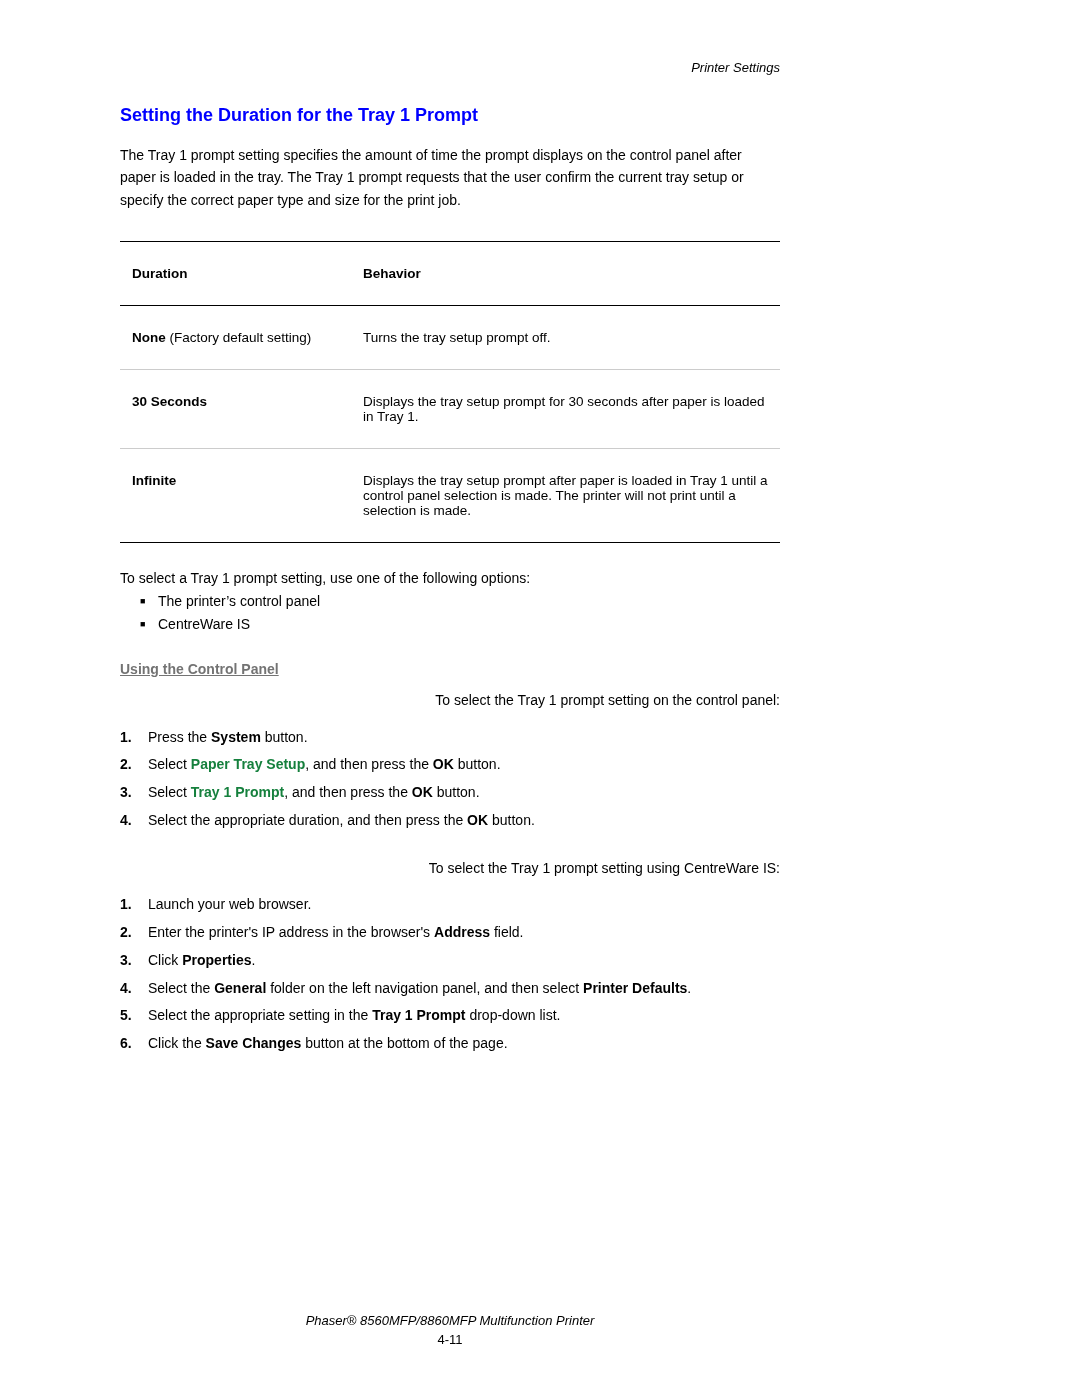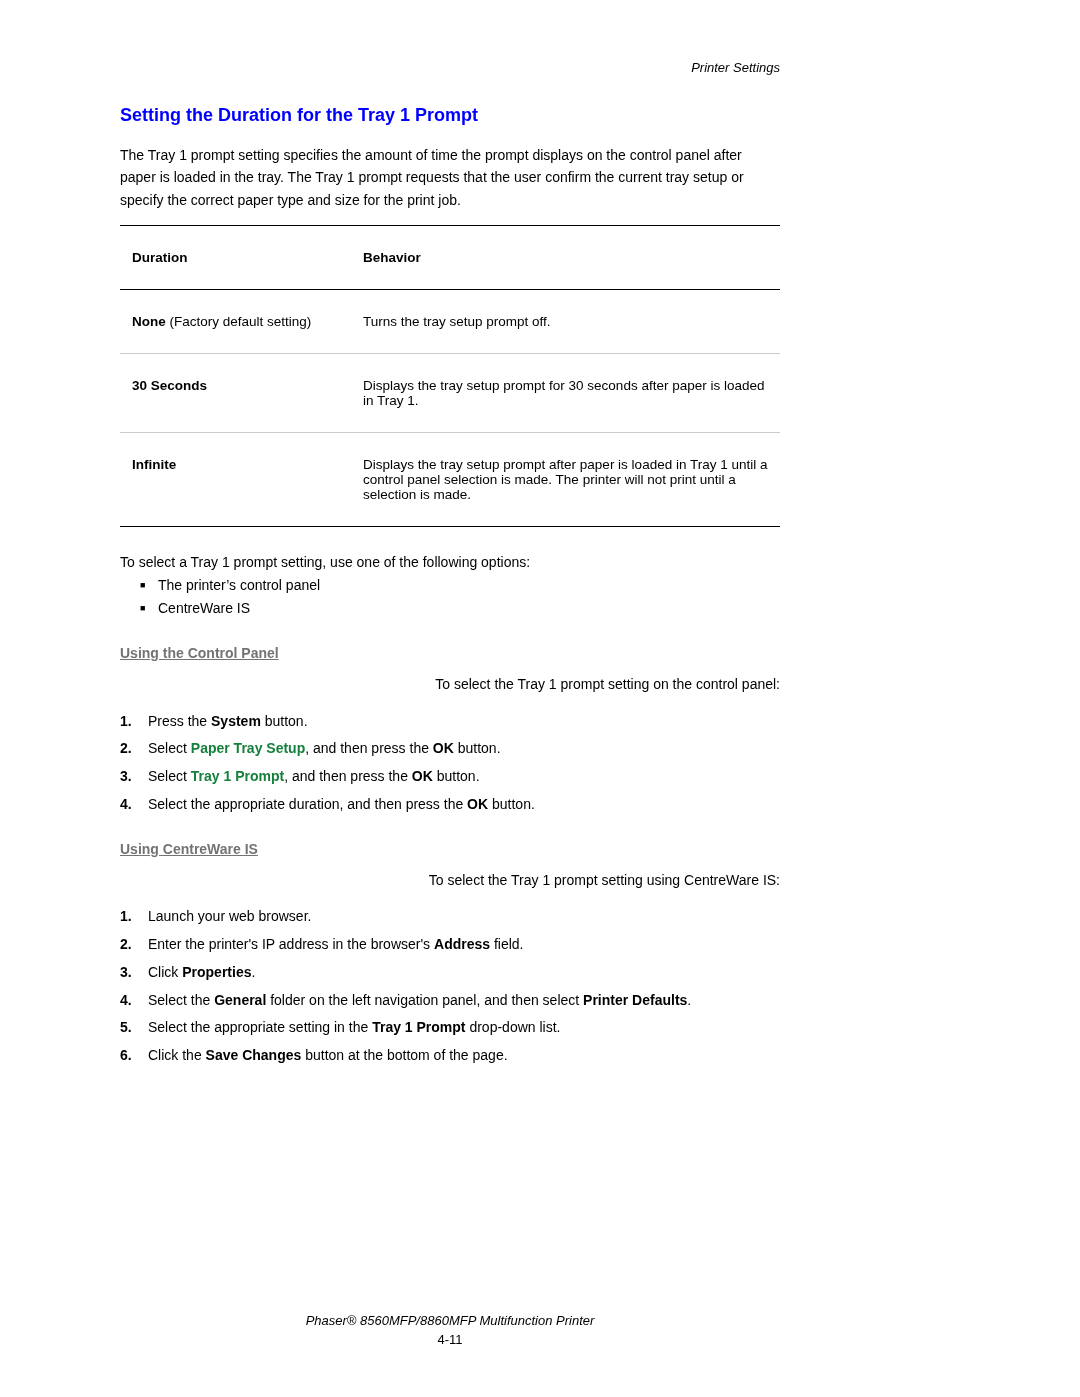--- a/index.html
+++ b/index.html
@@ -37,21 +37,21 @@
     .main-heading {
       color: #0000ff;
       font-size: 18px;
       font-weight: bold;
       margin-bottom: 18px;
     }
 
     .intro-text {
       font-size: 14px;
       line-height: 1.6;
-      margin-bottom: 14px;
+      margin-bottom: 30px;
       color: #000;
     }
 
     
     .data-table {
       width: 100%;
       border-collapse: collapse;
       margin-bottom: 24px;
       font-size: 13.5px;
     }
@@ -248,21 +248,20 @@
         Select <span class="blue-text">Tray 1 Prompt</span>, and then press the <span class="bold-text">OK</span> button.
       </li>
       <li>
         <span class="num">4.</span>
         Select the appropriate duration, and then press the <span class="bold-text">OK</span> button.
       </li>
     </ol>
   </div>
 
   <div class="section-block">
-    <div class="sub-heading">Using CentreWare IS</div>
     <p class="section-text">To select the Tray 1 prompt setting using CentreWare IS:</p>
     <ol class="numbered-list">
       <li>
         <span class="num">1.</span>
         Launch your web browser.
       </li>
       <li>
         <span class="num">2.</span>
         Enter the printer's IP address in the browser's <span class="bold-text">Address</span> field.
       </li>

